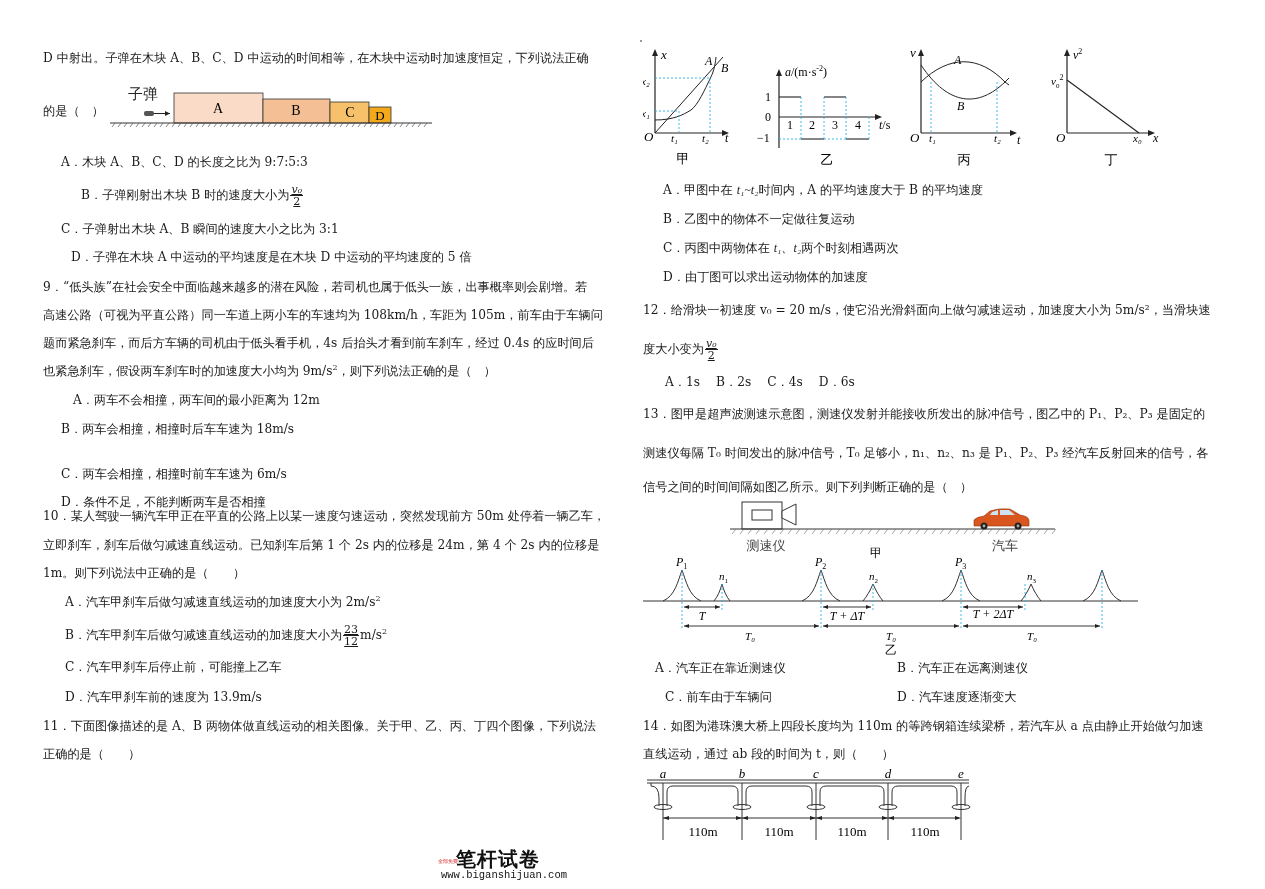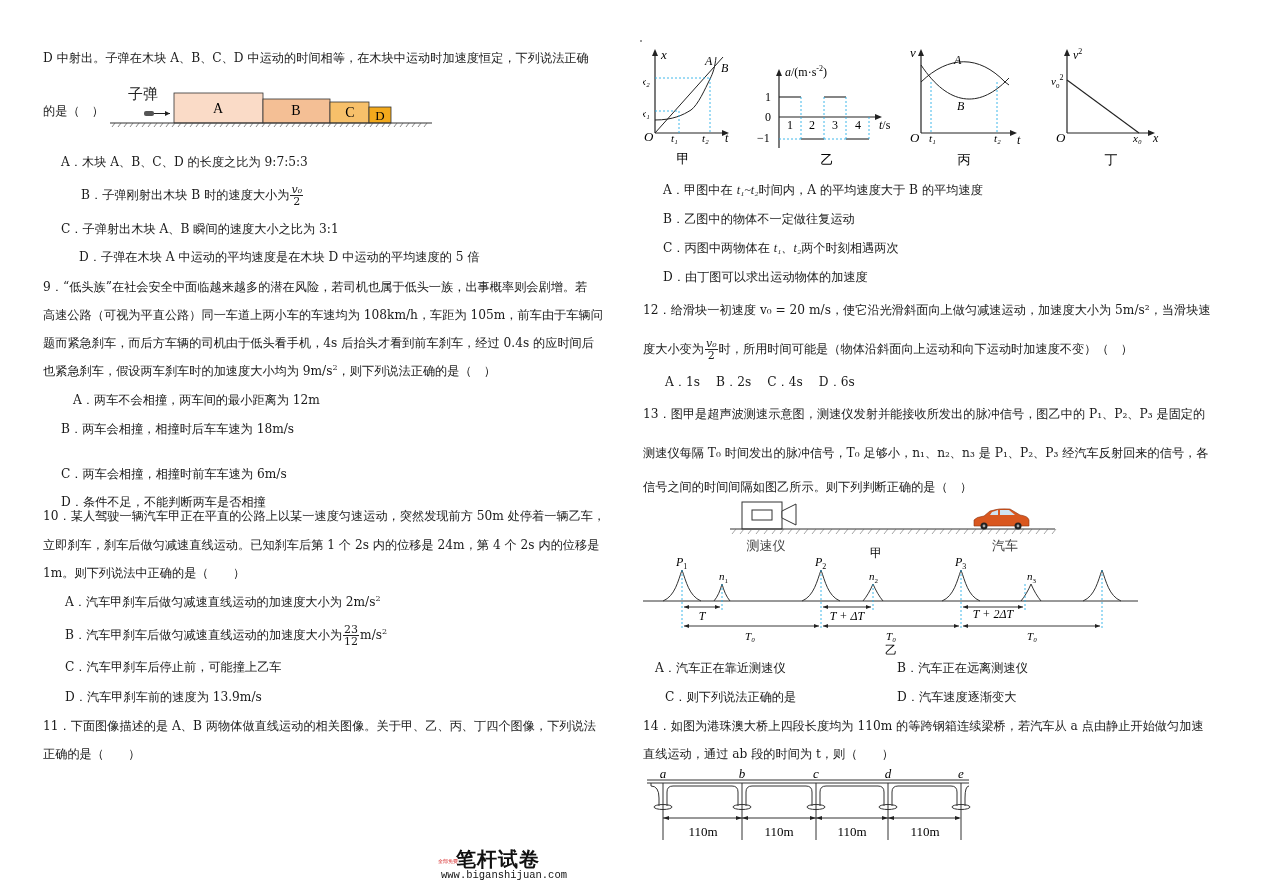--- a/index.html
+++ b/index.html
@@ -3,21 +3,21 @@
 <meta charset="utf-8">
 <style>
   html, body { margin:0; padding:0; background:#ffffff; }
   body { width:1265px; height:889px; position:relative; overflow:hidden;
          font-family:"DejaVu Serif","Liberation Serif",serif; color:#1a1a1a; }
   .col { position:absolute; top:0; }
   .left { left:43px; width:585px; }
   .right { left:655px; width:575px; }
   .line { position:absolute; white-space:nowrap; font-size:12.2px; line-height:16px; }
   .opt { position:absolute; white-space:nowrap; font-size:12.2px; line-height:16px; }
-  .frac { display:inline-block; vertical-align:middle; text-align:center; font-size:11px; line-height:11px; margin:0 1px; }
+  .frac { display:inline-block; vertical-align:middle; text-align:center; font-size:11px; line-height:11px; margin:0 1px;text-decoration:underline; }
   .frac .num { display:block; border-bottom:1px solid #222; padding:0 1px; font-style:italic; }
   .frac .den { display:block; padding:0 1px; }
   sup { font-size:8px; vertical-align:super; line-height:0; }
   i { font-family:"Liberation Serif",serif; }
   .fig { position:absolute; }
   .watermark { position:absolute; left:438px; top:846px; width:130px; height:40px; }
   .wm-title { position:absolute; left:18px; top:0; font-family:"DejaVu Sans","Liberation Sans",sans-serif; font-size:20px; font-weight:bold; color:#111; letter-spacing:1px; }
   .wm-tag { position:absolute; left:0; top:12px; font-family:"DejaVu Sans",sans-serif; font-size:5px; color:#d42020; }
   .wm-url { position:absolute; left:3px; top:23px; font-family:"Liberation Mono","DejaVu Sans Mono",monospace; font-size:10.5px; color:#111; }
   .dot { position:absolute; left:640px; top:40px; width:2px; height:2px; background:#999; }
@@ -104,21 +104,21 @@
         <line x1="308" y1="45" x2="311" y2="41"></line>
         <line x1="314" y1="45" x2="317" y2="41"></line>
     </g>
   </svg>
 
   <div class="opt" style="left:18px;top:154px;">A．木块 A、B、C、D 的长度之比为 9:7:5:3</div>
   <div class="opt" style="left:18px;top:184px;margin-left:20px;">
     <span>B．子弹刚射出木块 B 时的速度大小为</span><span class="frac"><span class="num">v₀</span><span class="den">2</span></span>
   </div>
   <div class="opt" style="left:18px;top:221px;">C．子弹射出木块 A、B 瞬间的速度大小之比为 3:1</div>
-  <div class="opt" style="left:36px;top:249px;">D．子弹在木块 A 中运动的平均速度是在木块 D 中运动的平均速度的 5 倍</div>
+  <div class="opt" style="left:28px;top:249px;">D．子弹在木块 A 中运动的平均速度是在木块 D 中运动的平均速度的 5 倍</div>
 
   <div class="line" style="top:279px;">9．“低头族”在社会安全中面临越来越多的潜在风险，若司机也属于低头一族，出事概率则会剧增。若</div>
   <div class="line" style="top:307px;">高速公路（可视为平直公路）同一车道上两小车的车速均为 108km/h，车距为 105m，前车由于车辆问</div>
   <div class="line" style="top:335px;">题而紧急刹车，而后方车辆的司机由于低头看手机，4s 后抬头才看到前车刹车，经过 0.4s 的应时间后</div>
   <div class="line" style="top:363px;"><span>也紧急刹车，假设两车刹车时的加速度大小均为 9m/s</span><sup>2</sup><span>，则下列说法正确的是（　）</span></div>
   <div class="opt" style="left:18px;top:392px;margin-left:12px;">A．两车不会相撞，两车间的最小距离为 12m</div>
   <div class="opt" style="left:18px;top:421px;">B．两车会相撞，相撞时后车车速为 18m/s</div>
   <div class="opt" style="left:18px;top:450px;margin-top:16px;">C．两车会相撞，相撞时前车车速为 6m/s</div>
   <div class="opt" style="left:18px;top:494px;">D．条件不足，不能判断两车是否相撞</div>
 
@@ -229,21 +229,21 @@
       <text x="68" y="119" font-size="13" font-family="DejaVu Sans, sans-serif" text-anchor="middle">丁</text>
     </g>
   </svg>
 
   <div class="opt" style="left:8px;top:182px;"><span>A．甲图中在 </span><i>t₁~t₂</i><span>时间内，A 的平均速度大于 B 的平均速度</span></div>
   <div class="opt" style="left:8px;top:211px;">B．乙图中的物体不一定做往复运动</div>
   <div class="opt" style="left:8px;top:240px;"><span>C．丙图中两物体在 </span><i>t₁、t₂</i><span>两个时刻相遇两次</span></div>
   <div class="opt" style="left:8px;top:269px;">D．由丁图可以求出运动物体的加速度</div>
 
   <div class="line" style="left:-12px;top:302px;">12．给滑块一初速度 v₀ = 20 m/s，使它沿光滑斜面向上做匀减速运动，加速度大小为 5m/s²，当滑块速</div>
-  <div class="line" style="left:-12px;top:338px;"><span>度大小变为</span><span class="frac"><span class="num">v₀</span><span class="den">2</span></span><span>时，所用时间可能是（物体沿斜面向上运动和向下运动时加速度不变）（　）</span></div>
+  <div class="line" style="left:-12px;top:338px;"><span>度大小变为</span><span class="frac"><span class="num">v₀</span><span class="den">2</span></span></div>
   <div class="opt" style="left:10px;top:374px;">A．1s　 B．2s　 C．4s　 D．6s</div>
 
   <div class="line" style="left:-12px;top:406px;">13．图甲是超声波测速示意图，测速仪发射并能接收所发出的脉冲信号，图乙中的 P₁、P₂、P₃ 是固定的</div>
   <div class="line" style="left:-12px;top:445px;">测速仪每隔 T₀ 时间发出的脉冲信号，T₀ 足够小，n₁、n₂、n₃ 是 P₁、P₂、P₃ 经汽车反射回来的信号，各</div>
   <div class="line" style="left:-12px;top:479px;">信号之间的时间间隔如图乙所示。则下列判断正确的是（　）</div>
 
   <svg class="fig" style="left:-15px;top:496px;" width="505" height="160" font-family="Liberation Serif, serif">
 
     <rect x="102" y="6" width="40" height="27" fill="#fff" stroke="#333" stroke-width="1"></rect>
     <rect x="112" y="14" width="20" height="10" fill="#fff" stroke="#333" stroke-width="1"></rect>
@@ -358,21 +358,21 @@
     <text x="207" y="124" font-size="12" font-style="italic" text-anchor="middle">T + ΔT</text>
     <text x="353" y="122" font-size="12" font-style="italic" text-anchor="middle">T + 2ΔT</text>
     <text x="110" y="144" font-size="11" font-style="italic" text-anchor="middle">T₀</text>
     <text x="251" y="144" font-size="11" font-style="italic" text-anchor="middle">T₀</text>
     <text x="392" y="144" font-size="11" font-style="italic" text-anchor="middle">T₀</text>
     <text x="251" y="158" font-size="12" font-family="DejaVu Sans, sans-serif" text-anchor="middle">乙</text>
   </svg>
 
   <div class="opt" style="left:0;top:660px;">A．汽车正在靠近测速仪</div>
   <div class="opt" style="left:242px;top:660px;">B．汽车正在远离测速仪</div>
-  <div class="opt" style="left:10px;top:689px;">C．则下列说法正确的是</div>
+  <div class="opt" style="left:10px;top:689px;">C．前车由于车辆问</div>
   <div class="opt" style="left:242px;top:689px;">D．汽车速度逐渐变大</div>
 
   <div class="line" style="left:-12px;top:718px;">14．如图为港珠澳大桥上四段长度均为 110m 的等跨钢箱连续梁桥，若汽车从 a 点由静止开始做匀加速</div>
   <div class="line" style="left:-12px;top:746px;">直线运动，通过 ab 段的时间为 t，则（　　）</div>
 
   <svg class="fig" style="left:-8px;top:768px;" width="325" height="75" font-family="Liberation Serif, serif">
     <line x1="0" y1="12" x2="322" y2="12" stroke="#333" stroke-width="1"></line>
     <line x1="0" y1="15" x2="322" y2="15" stroke="#333" stroke-width="1"></line>
     <g fill="none" stroke="#333" stroke-width="1">
       <path d="M4,15 L4,18 Q12,18 12,30 L12,38"></path>

